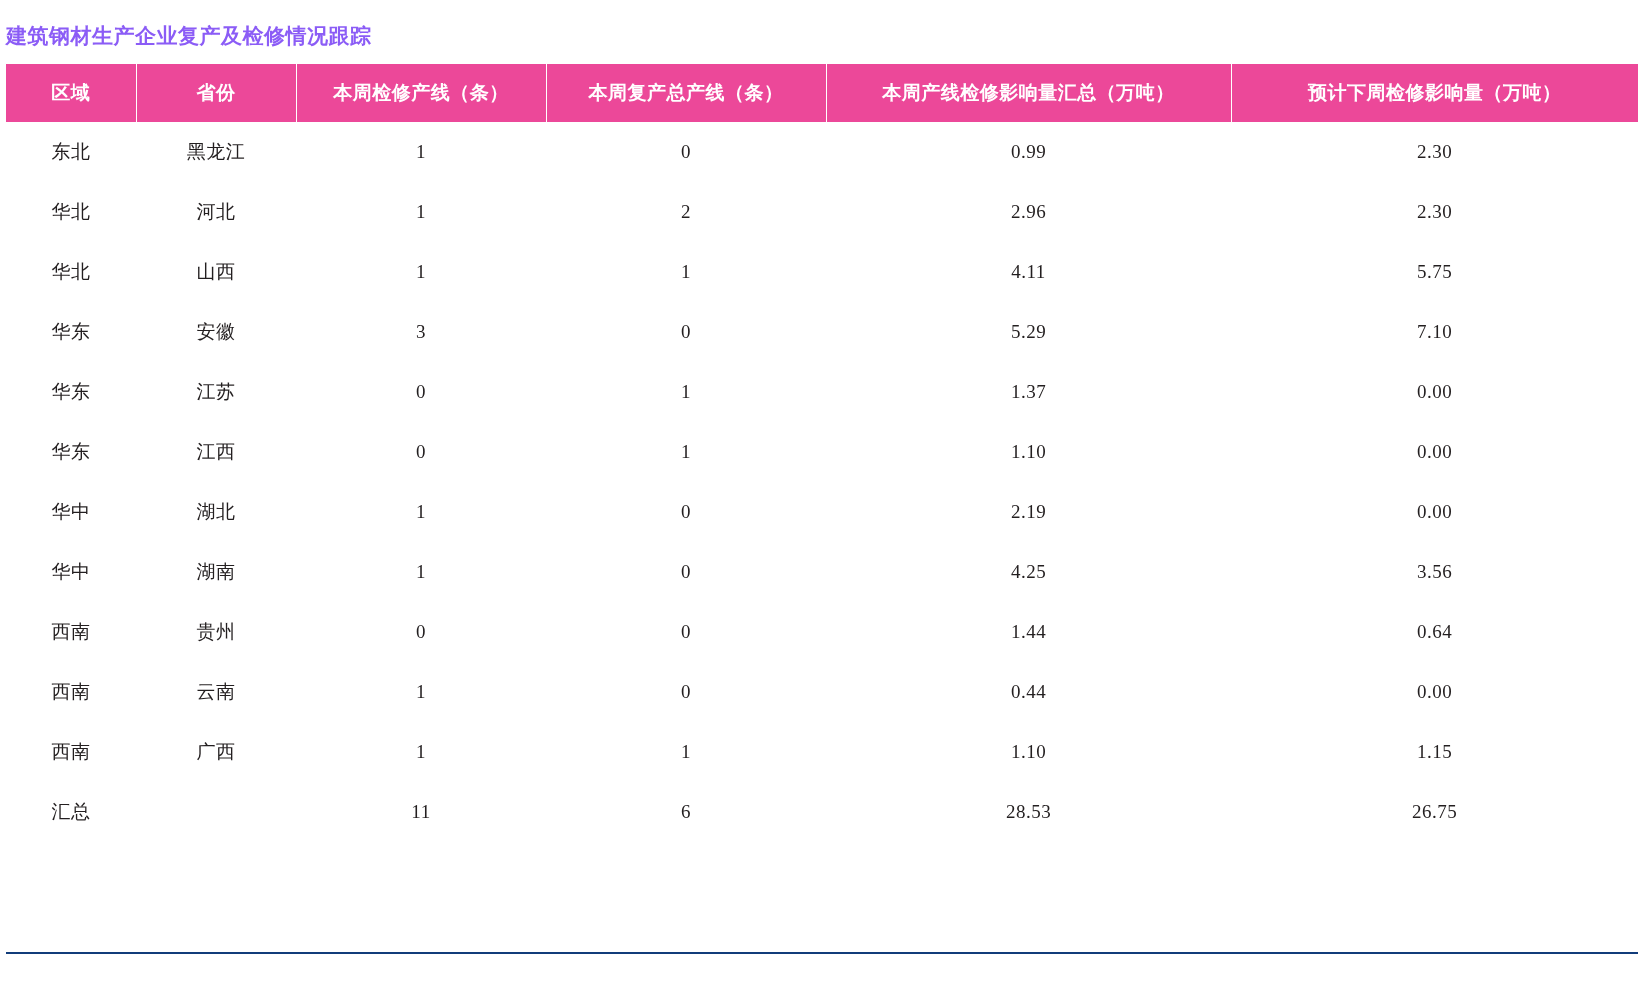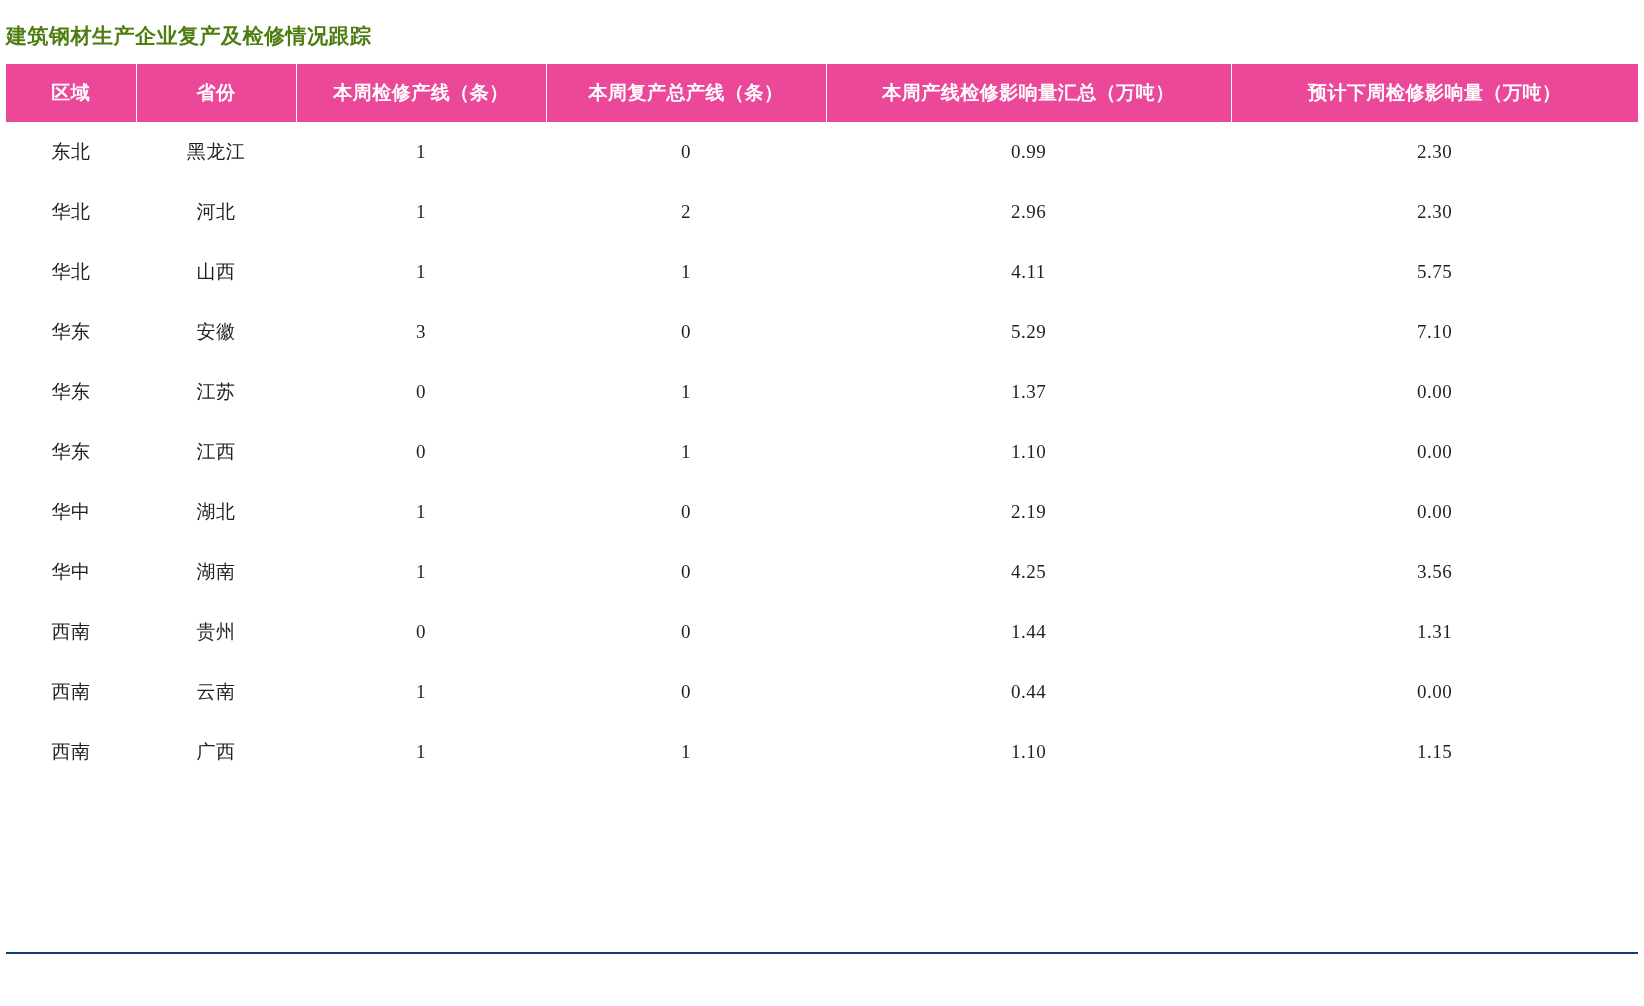--- a/index.html
+++ b/index.html
@@ -18,21 +18,21 @@
     position: relative;
     width: 1644px;
     height: 1006px;
     box-sizing: border-box;
     padding: 0;
   }
   .title {
     font-family: "Liberation Serif", "DejaVu Serif", serif;
     font-weight: bold;
     font-size: 21px;
-    color: #4d7c0f;
+    color: #8b5cf6;
     letter-spacing: 0.5px;
     padding: 22px 0 14px 6px;
   }
   table.datatable {
     width: 1632px;
     margin-left: 6px;
     border-collapse: collapse;
     table-layout: fixed;
   }
   table.datatable thead th {
@@ -172,36 +172,44 @@
         <td class="num">0</td>
         <td class="num">4.25</td>
         <td class="num">3.56</td>
       </tr>
       <tr>
         <td>西南</td>
         <td>贵州</td>
         <td class="num">0</td>
         <td class="num">0</td>
         <td class="num">1.44</td>
-        <td class="num">1.31</td>
+        <td class="num">0.64</td>
       </tr>
       <tr>
         <td>西南</td>
         <td>云南</td>
         <td class="num">1</td>
         <td class="num">0</td>
         <td class="num">0.44</td>
         <td class="num">0.00</td>
       </tr>
       <tr>
         <td>西南</td>
         <td>广西</td>
         <td class="num">1</td>
         <td class="num">1</td>
         <td class="num">1.10</td>
         <td class="num">1.15</td>
       </tr>
+      <tr class="total">
+        <td>汇总</td>
+        <td></td>
+        <td class="num">11</td>
+        <td class="num">6</td>
+        <td class="num">28.53</td>
+        <td class="num">26.75</td>
+      </tr>
     </tbody>
   </table>
 
   <div class="bottom-rule"></div>
 
 </div>
 
 </body></html>

